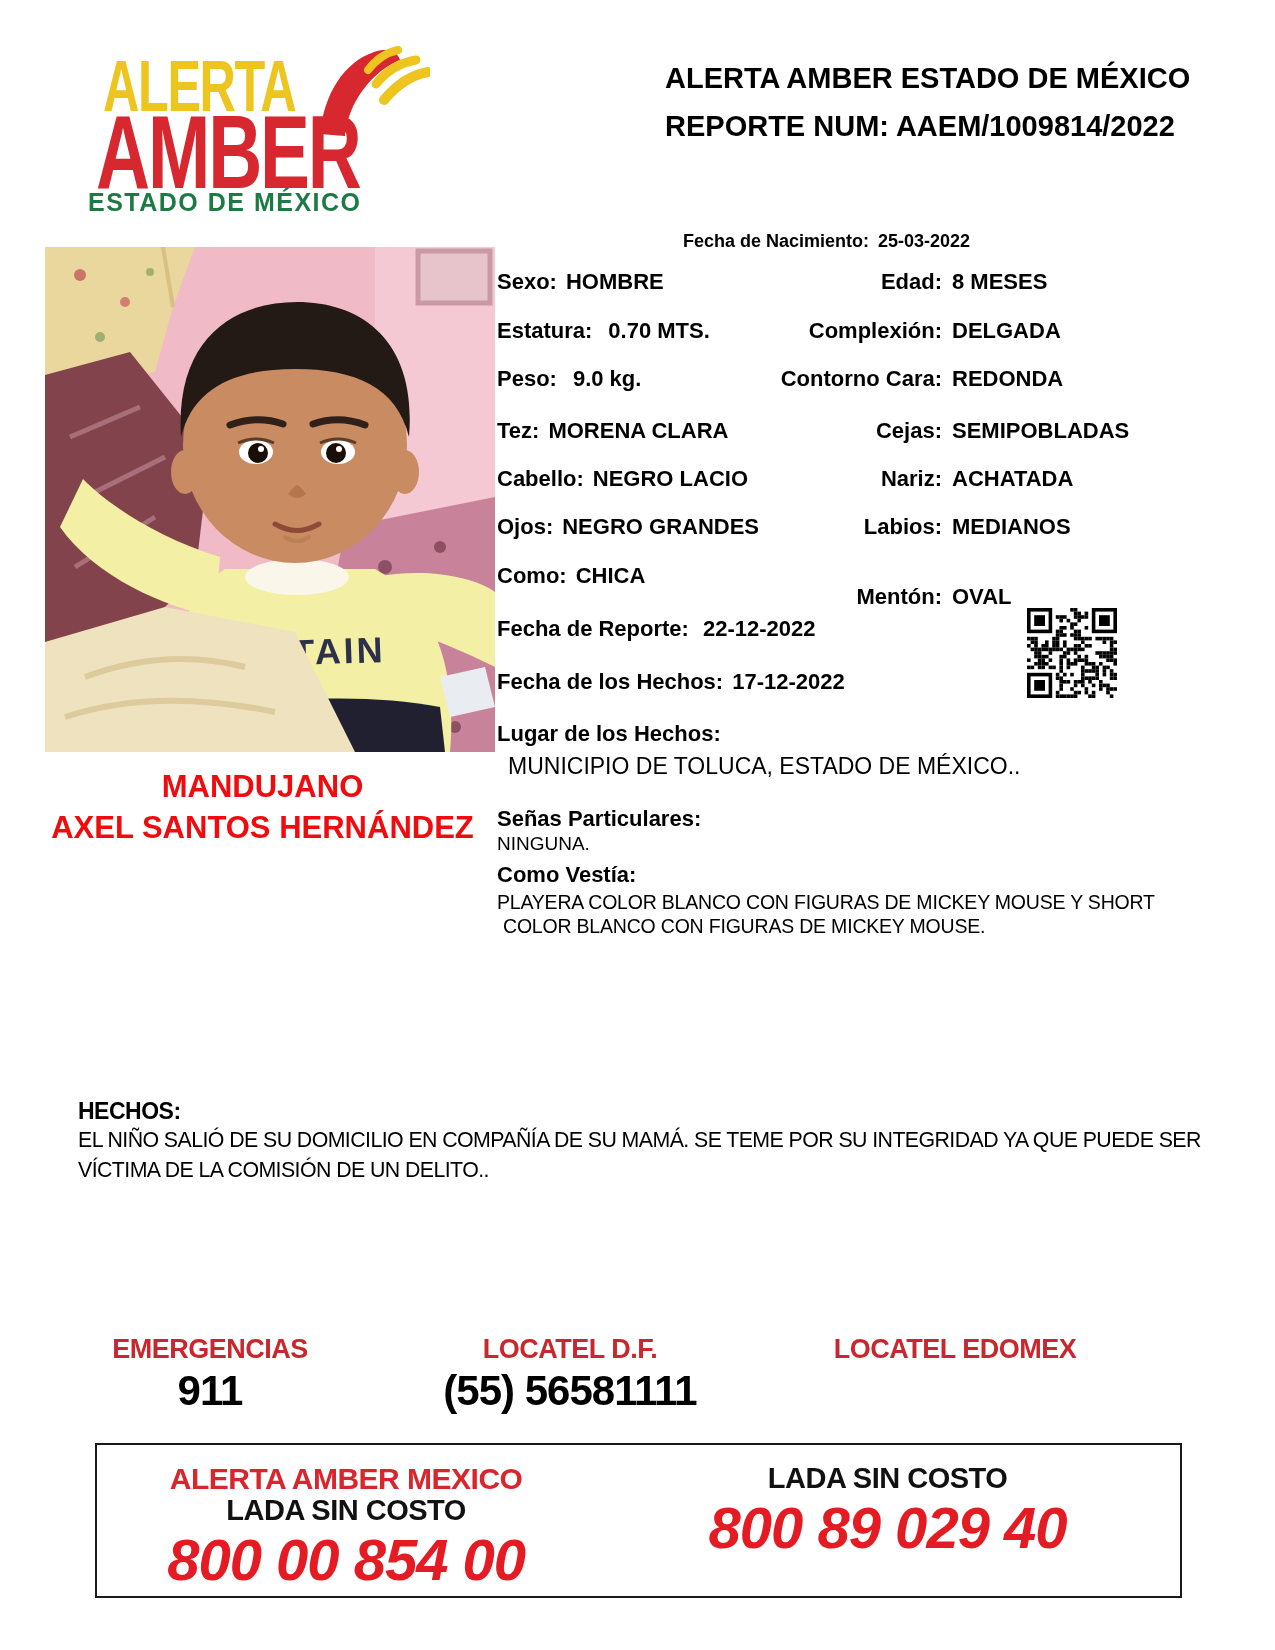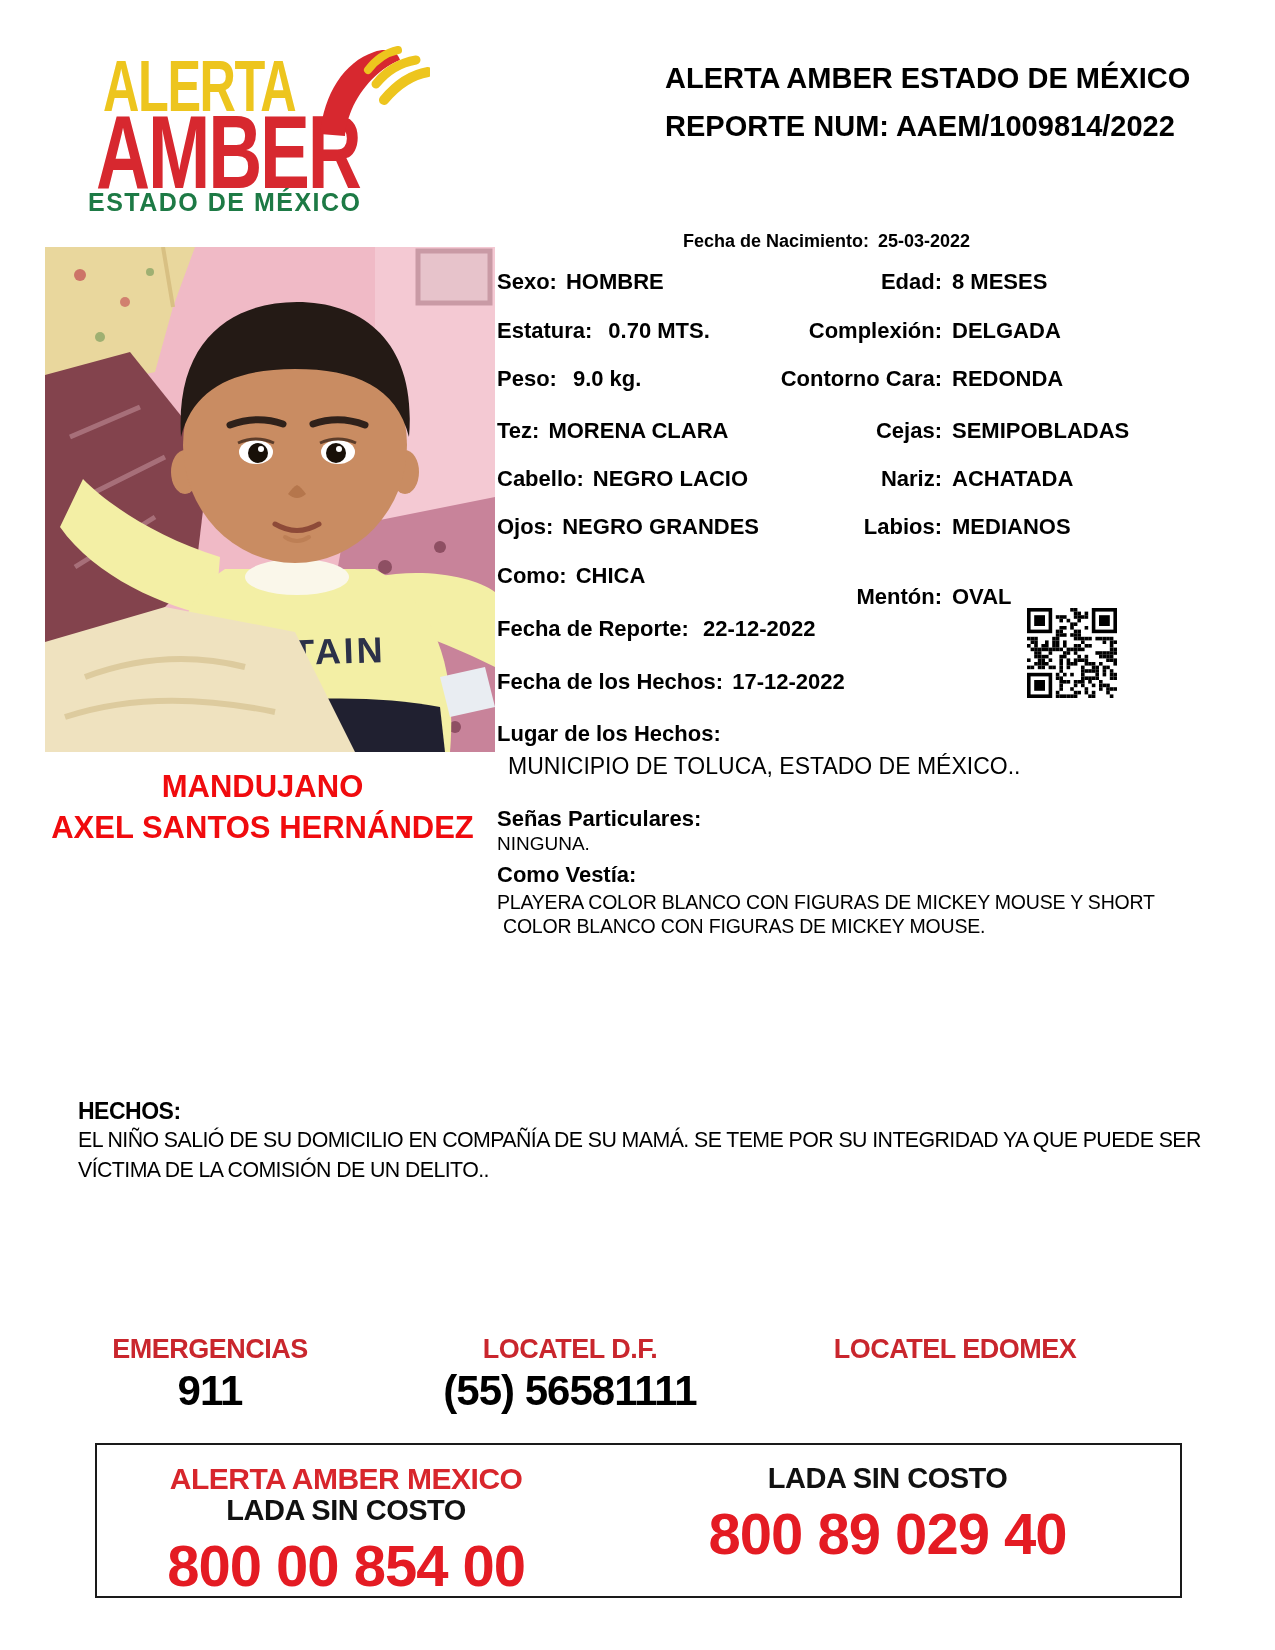--- a/index.html
+++ b/index.html
@@ -41,21 +41,21 @@
   .hl .hl-label{font-size:27px;font-weight:bold;color:#c9262d;letter-spacing:-0.5px;}
   .hl .hl-number{font-size:42px;font-weight:bold;color:#000;margin-top:2px;letter-spacing:-1px;}
   
   .fbox{position:absolute;left:95px;top:1443px;width:1083px;height:151px;border:2px solid #1a1a1a;
         display:flex;background:#fff;}
   .fcol{text-align:center;padding-top:18px;}
   .fcol.c1{width:46%;}
   .fcol.c2{width:54%;}
   .f-title{font-size:30px;font-weight:bold;color:#d8262c;line-height:1.05;letter-spacing:-0.5px;}
   .f-sub{font-size:29px;font-weight:bold;color:#111;line-height:1.05;letter-spacing:-0.5px;}
-  .f-number{font-size:58px;font-weight:bold;color:#e41b23;margin-top:12px;line-height:1;letter-spacing:-1px;}
+  .f-number{font-size:58px;font-weight:bold;color:#e41b23;margin-top:6px;line-height:1;letter-spacing:-1px;font-style:italic;}
 </style>
 </head>
 <body>
 
 <div class="page">
 
   <div>
     <div class="logo-alerta">ALERTA</div>
     <div class="logo-amber">AMBER</div>
     <svg class="logo-swoosh" viewBox="0 0 112 92">

